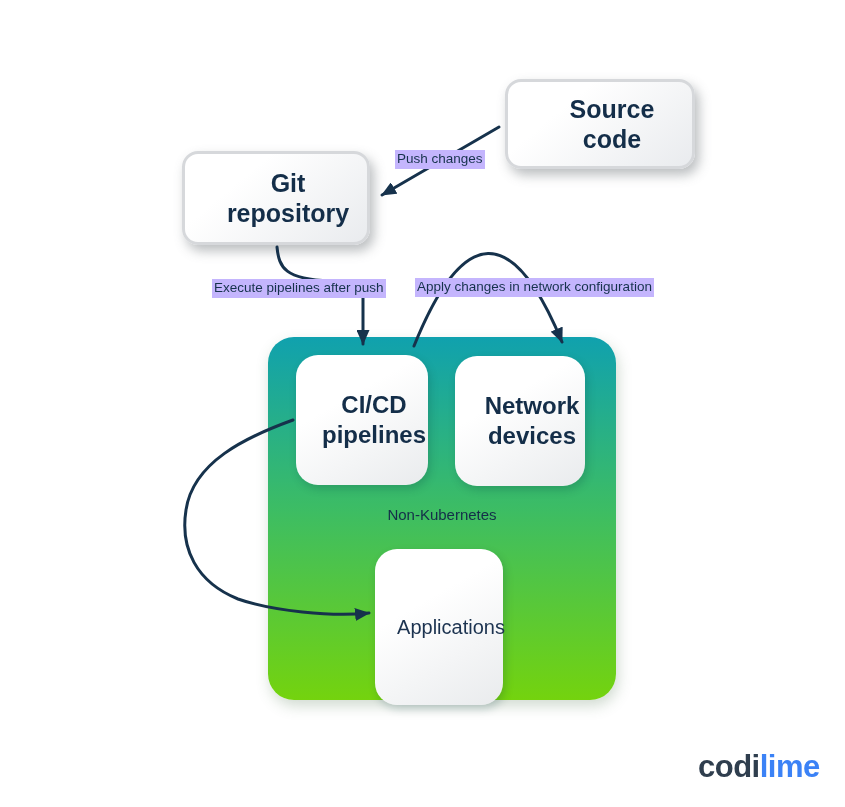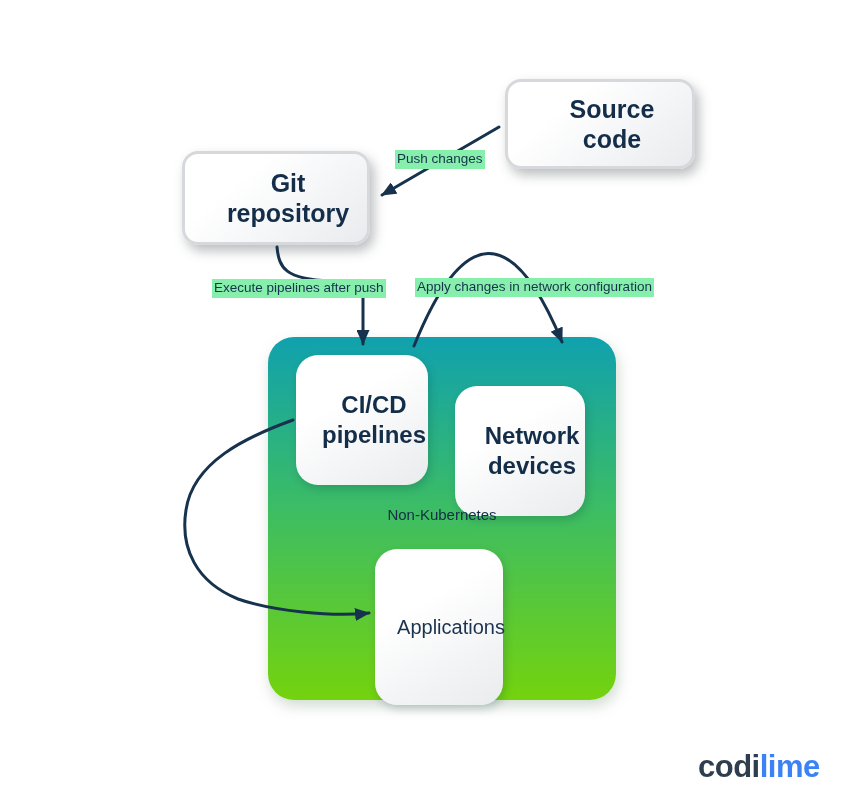--- a/index.html
+++ b/index.html
@@ -30,33 +30,33 @@
   #source-code   { left:505px; top:79px;  width:190px; height:90px; }
   #git-repository{ left:182px; top:151px; width:188px; height:94px;text-align:center; }
 
   #nk-container {
     position:absolute; left:268px; top:337px; width:348px; height:363px;
     border-radius:26px;
     background:linear-gradient(180deg,#10a1ae 0%,#3dbd63 48%,#74d30e 100%);
     box-shadow:2px 6px 14px rgba(70,110,70,0.25);
   }
   #cicd-pipelines { left:296px; top:355px; width:132px; height:130px; }
-  #network-devices{ left:455px; top:356px; width:130px; height:130px;margin-top:30px; }
+  #network-devices{ left:455px; top:356px; width:130px; height:130px; }
   #applications   { left:375px; top:549px; width:128px; height:156px;
                     font-weight:normal; font-size:20px; color:#1c3350; }
 
   #nk-label {
     position:absolute; left:268px; top:506px; width:348px; text-align:center;
     font-size:15px; color:#142e49;
   }
 
   svg.edges { position:absolute; left:0; top:0; width:845px; height:807px; }
 
   .edge-label {
-    position:absolute; font-size:13.5px; color:#16324c; background:#86efac;
+    position:absolute; font-size:13.5px; color:#16324c; background:#c4b5fd;
     line-height:1.25; padding:1px 2px;
   }
   #lbl-push { left:395px; top:150px; white-space:nowrap; }
   #lbl-exec { left:212px; top:279px; white-space:nowrap; }
   #lbl-net  { left:415px; top:278px; white-space:nowrap; }
   #lbl-app  { left:117px; top:513px; width:160px; }
 
   .logo { position:absolute; left:698px; top:749px; font-size:31px;
           font-weight:bold; letter-spacing:-0.5px; }
   .logo .p1 { color:#2f3e4e; }

